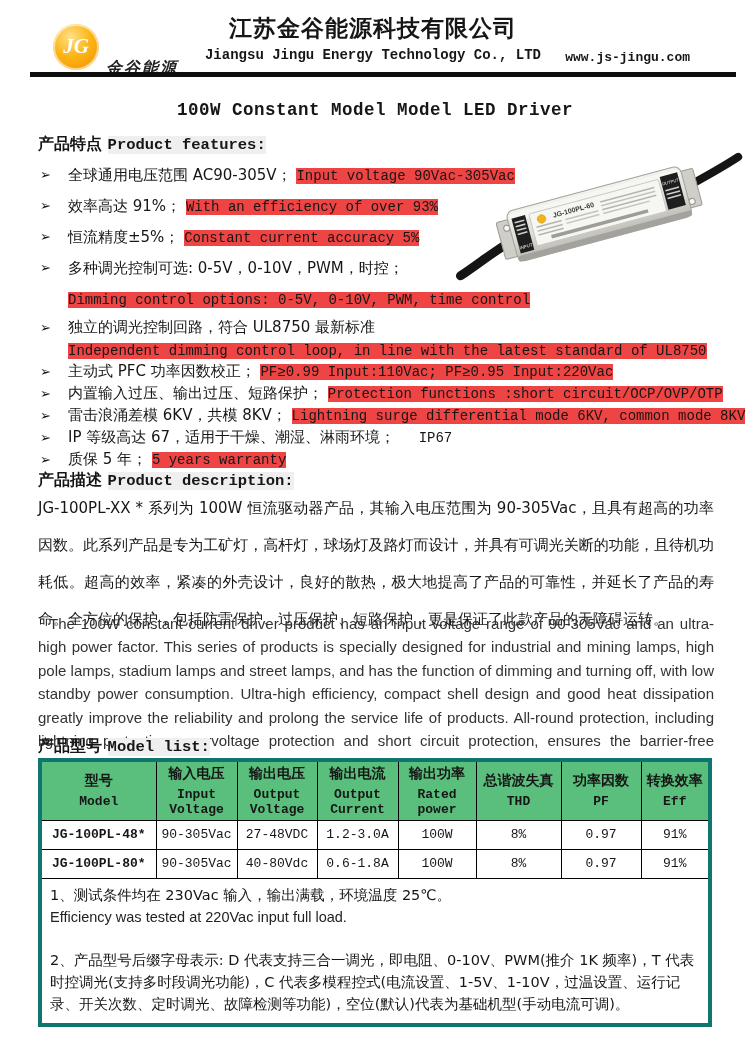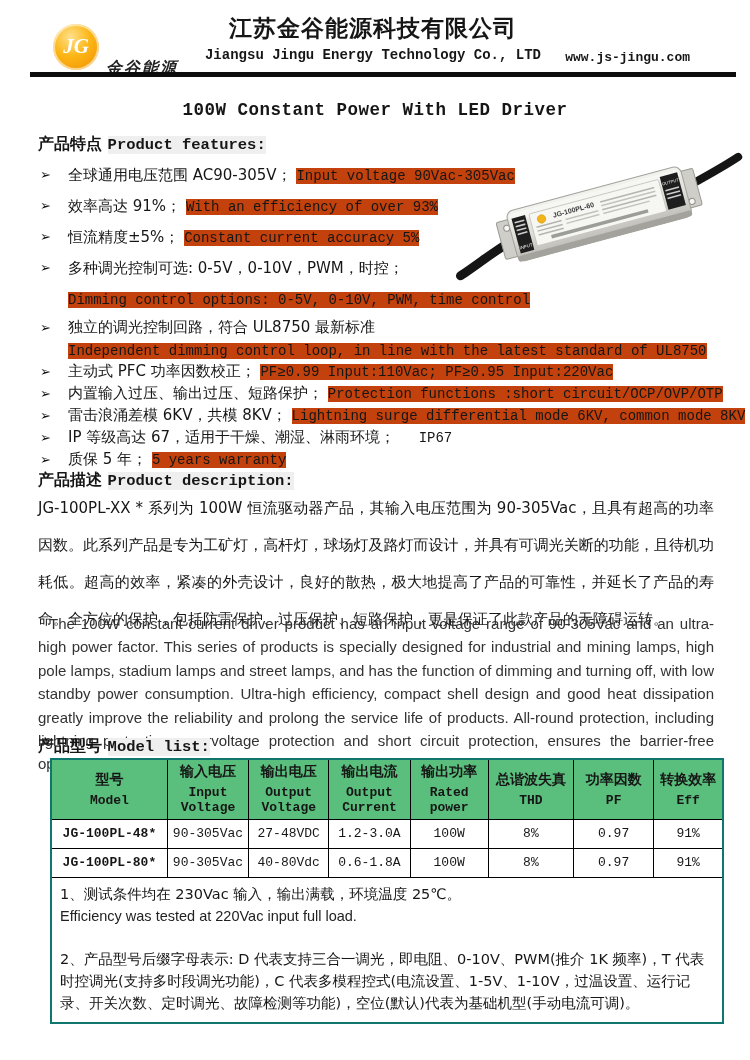--- a/index.html
+++ b/index.html
@@ -31,40 +31,40 @@
                font:bold 17.5px "Liberation Mono","DejaVu Sans Mono",monospace; letter-spacing:.5px; }
   .sec-head { position:absolute; left:38px; font-size:16px; font-weight:bold; }
   .sec-head .en { font-family:"Liberation Mono","DejaVu Sans Mono",monospace; font-size:15.5px; background:#efefef; }
   .head-features { top:134px; }
   .head-desc { top:470px; }
   .head-models { top:736px; }
   
   .features { position:absolute; left:40px; top:160px; width:672px; }
   .feat { position:relative; padding-left:28px; font-size:15px; white-space:nowrap; }
   .feat .mark { position:absolute; left:0; top:0; font-size:13px; color:#111; }
-  .feat .en { font-family:"Liberation Mono","DejaVu Sans Mono",monospace; font-size:14px; background:#c2410c; }
+  .feat .en { font-family:"Liberation Mono","DejaVu Sans Mono",monospace; font-size:14px; background:#ef4444; }
   .feat .en.plain { background:none; }
   .feat.lg { line-height:30px; }
   .feat.md { line-height:25px; }
   .feat.sm { line-height:20px; }
   .feat.tt { line-height:21px; }
   .gap2 { display:inline-block; width:14px; }
   
   .photo { position:absolute; left:448px; top:146px; width:302px; height:142px; }
   
   .desc-cn { position:absolute; left:38px; width:676px; top:490px;
              font-size:15px; line-height:37px; text-align:justify; }
   .desc-en { position:absolute; left:38px; width:676px; top:612px; color:#333;
              font-family:"Liberation Sans",sans-serif; font-size:15px; line-height:23.4px;
              text-align:justify; text-indent:11px; }
   
   .tbl-wrap { position:absolute; left:38px; top:758px; width:674px; }
   table { border-collapse:collapse; width:674px; table-layout:fixed; }
   table, td, th { border:1px solid #000; }
-  table { border:2px solid #0f766e;margin-left:12px; }
+  table { border:4px solid #0f766e; }
   th { background:#5abe7c; height:60px; vertical-align:middle; padding:2px 1px; }
   .th-cn { font-size:14px; font-weight:bold; line-height:17px; }
   .th-en { font:bold 13px "Liberation Mono","DejaVu Sans Mono",monospace; line-height:15px; margin-top:5px; }
   td.val { height:29px; text-align:center; vertical-align:middle;
            font:13px "Liberation Mono","DejaVu Sans Mono",monospace; }
   td.val.model { font-weight:bold; }
   td.notes { padding:5px 8px 8px 8px; vertical-align:top; }
   .note-cn { font-size:14.5px; line-height:22px; }
   .note-en { font-family:"Liberation Sans",sans-serif; font-size:14.5px; line-height:22px; color:#222; }
   .note-spacer { height:21px; }
@@ -82,21 +82,21 @@
       <div class="logo-brand">金谷能源</div>
     </div>
     <div class="company">
       <div class="company-cn">江苏金谷能源科技有限公司</div>
       <div class="company-en">Jiangsu Jingu Energy Technology Co., LTD</div>
     </div>
     <div class="website">www.js-jingu.com</div>
   </div>
   <div class="rule"></div>
 
-  <div class="doc-title">100W Constant Power With LED Driver</div>
+  <div class="doc-title">100W Constant Model Model LED Driver</div>
 
   <div class="sec-head head-features">
     <span>产品特点</span>
     <span class="en">Product features:</span>
   </div>
 
   <div class="features">
     <div class="feat lg">
       <span class="mark">➢</span>
       <span>全球通用电压范围 AC90-305V；</span>

